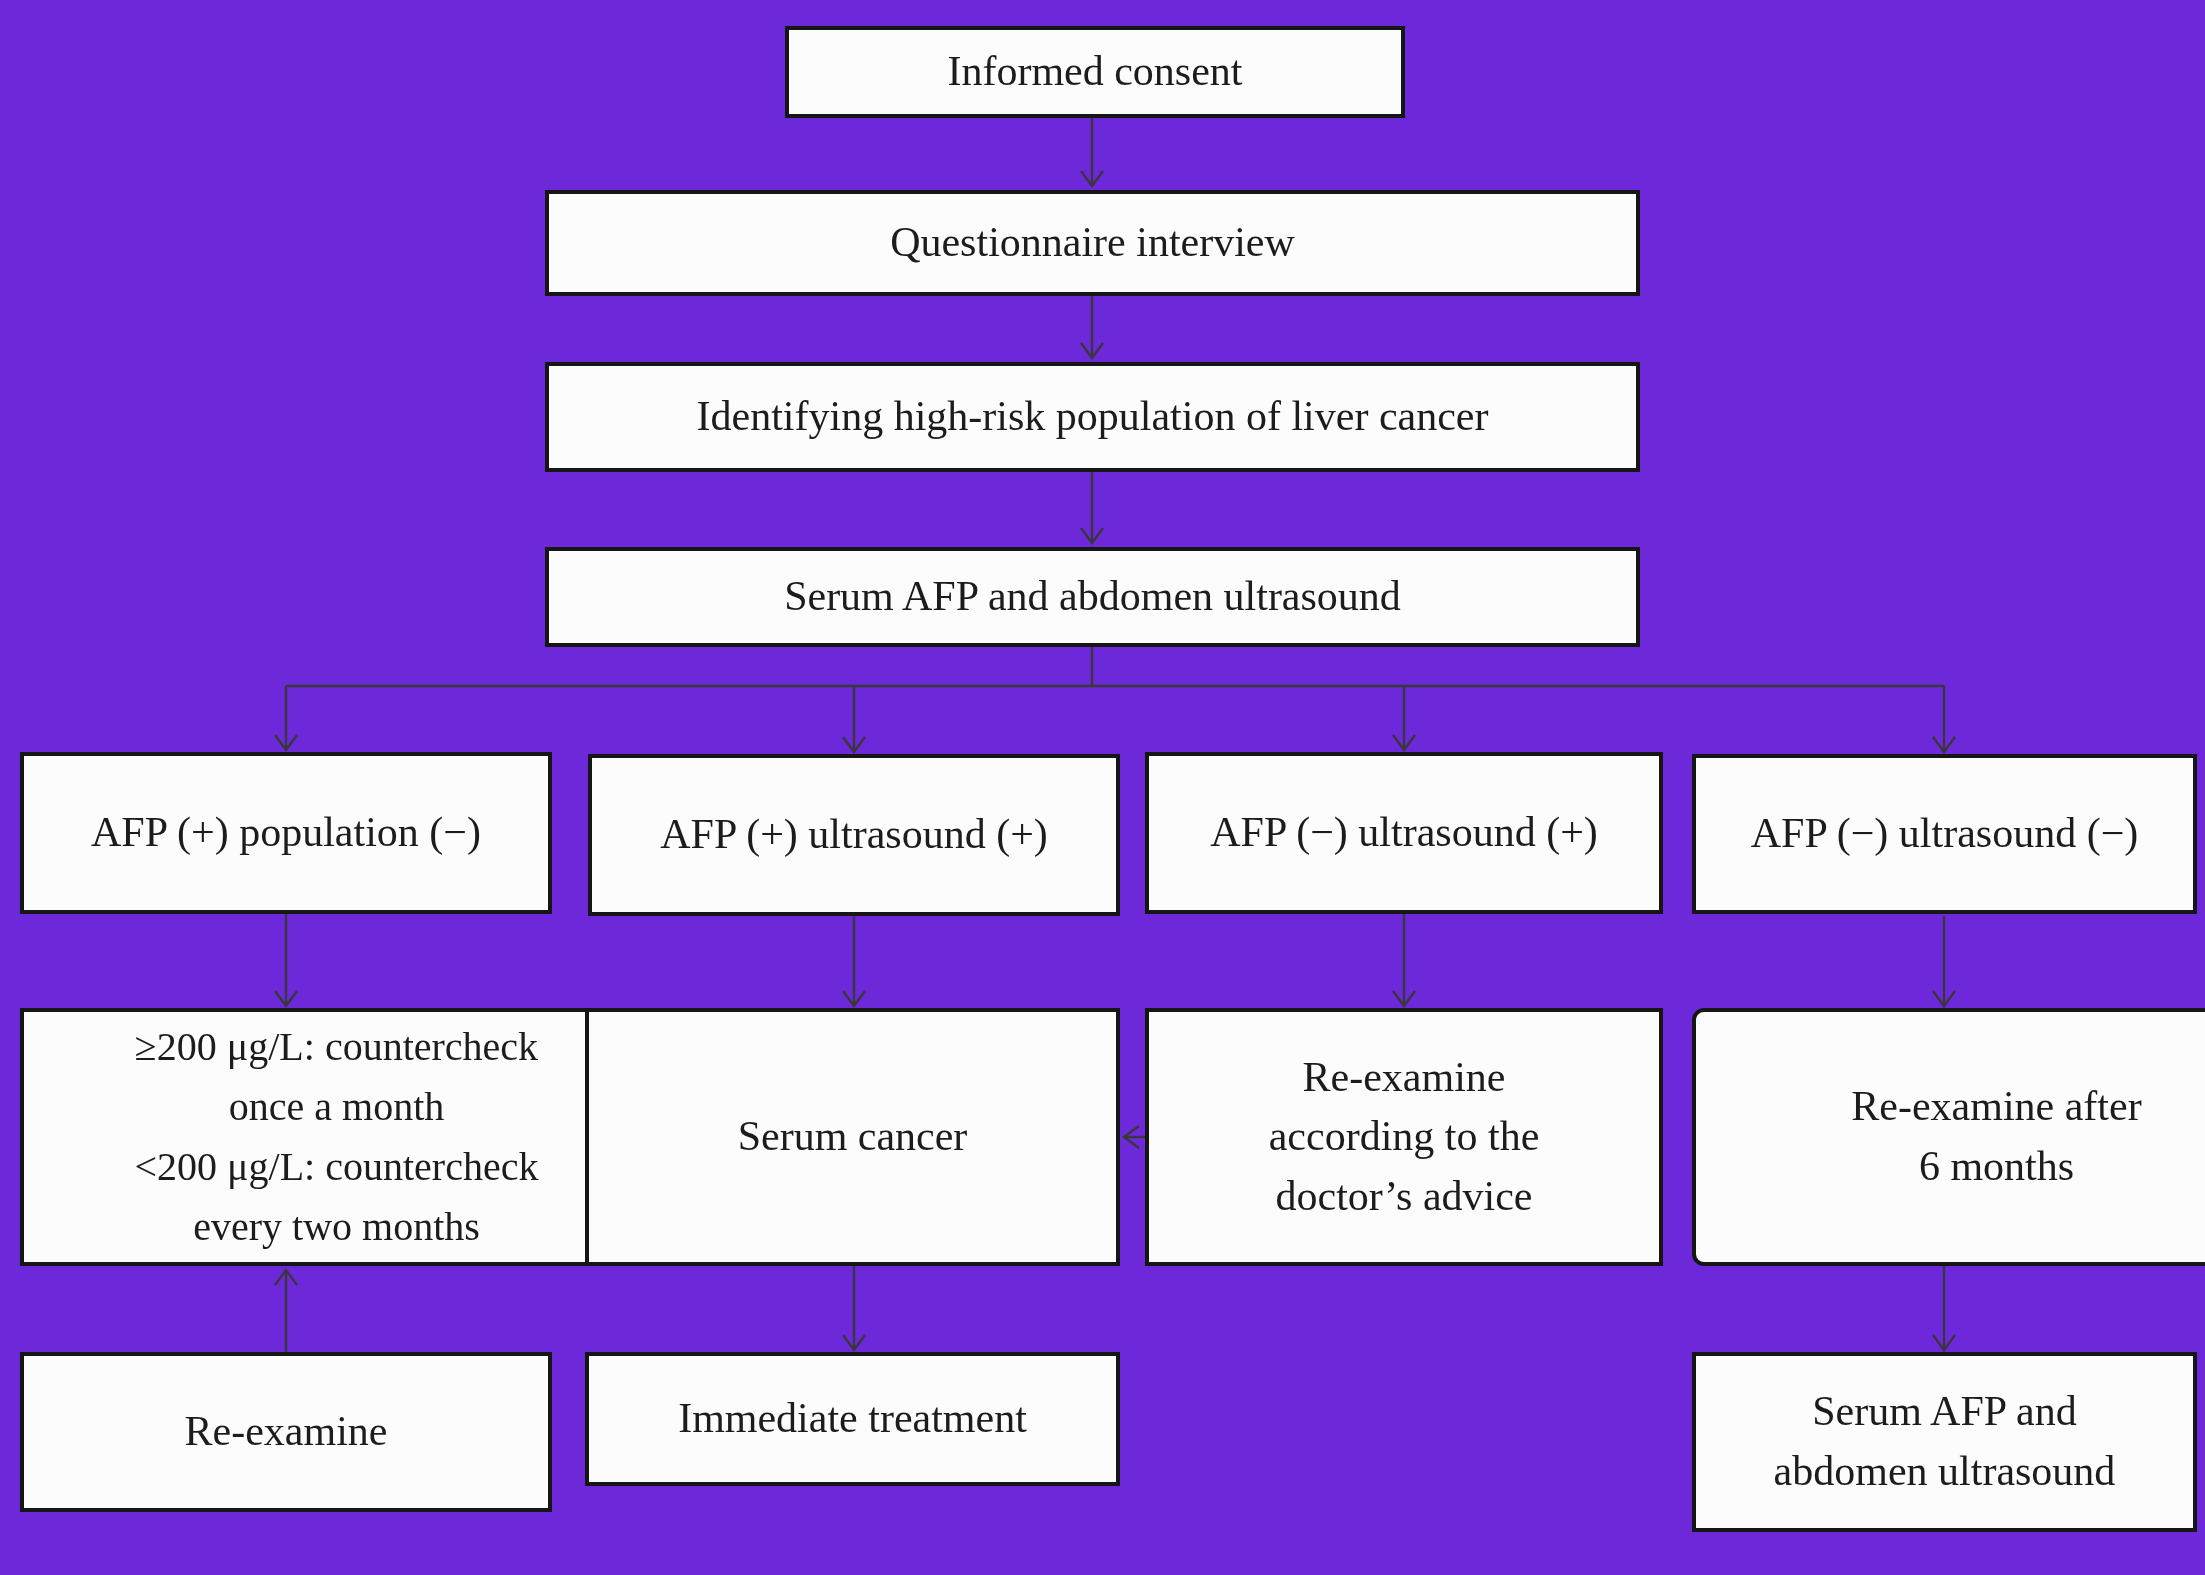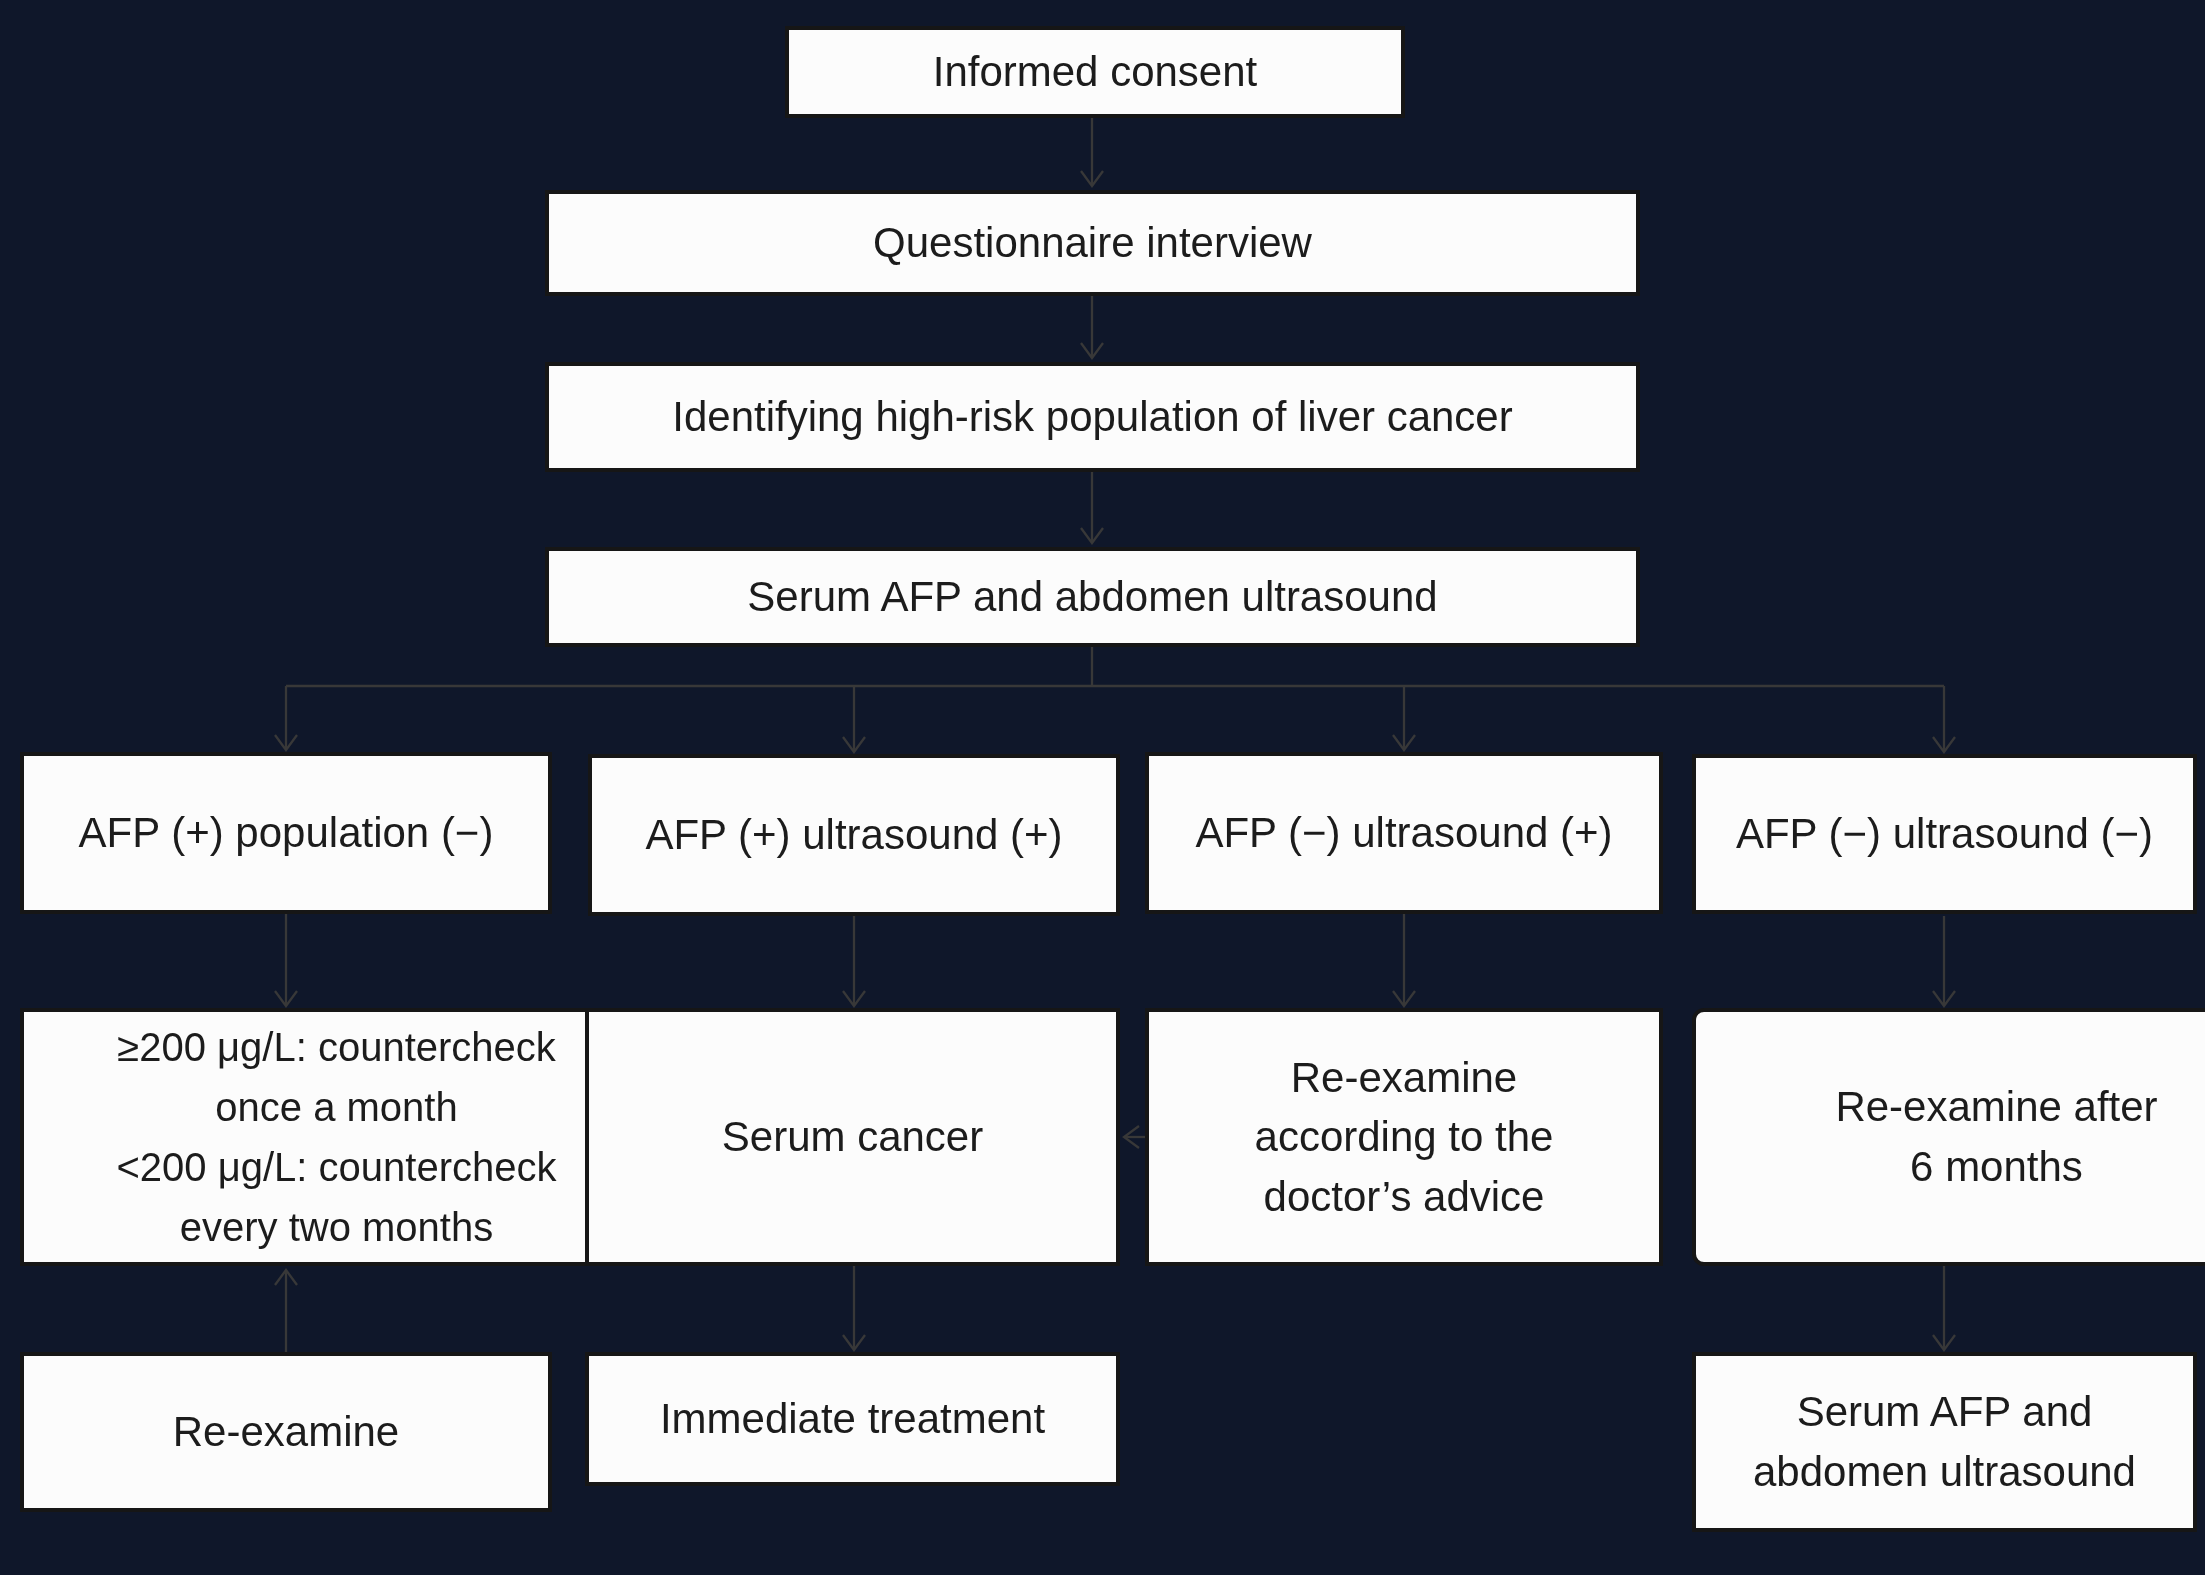--- a/index.html
+++ b/index.html
@@ -1,21 +1,21 @@
 <!DOCTYPE html>
 <html><head>
 <meta charset="utf-8">
 <style>
   html, body { margin: 0; padding: 0; background: #f5f5f5; }
   .canvas {
     position: relative;
     width: 2205px;
     height: 1575px;
-    background: #0f172a;
-    font-family: Liberation Sans, sans-serif;
+    background: #6d28d9;
+    font-family: Liberation Serif, serif;
     overflow: hidden;
   }
   .node {
     position: absolute;
     box-sizing: border-box;
     display: flex;
     align-items: center;
     justify-content: center;
     text-align: center;
     background: #fcfcfc;

